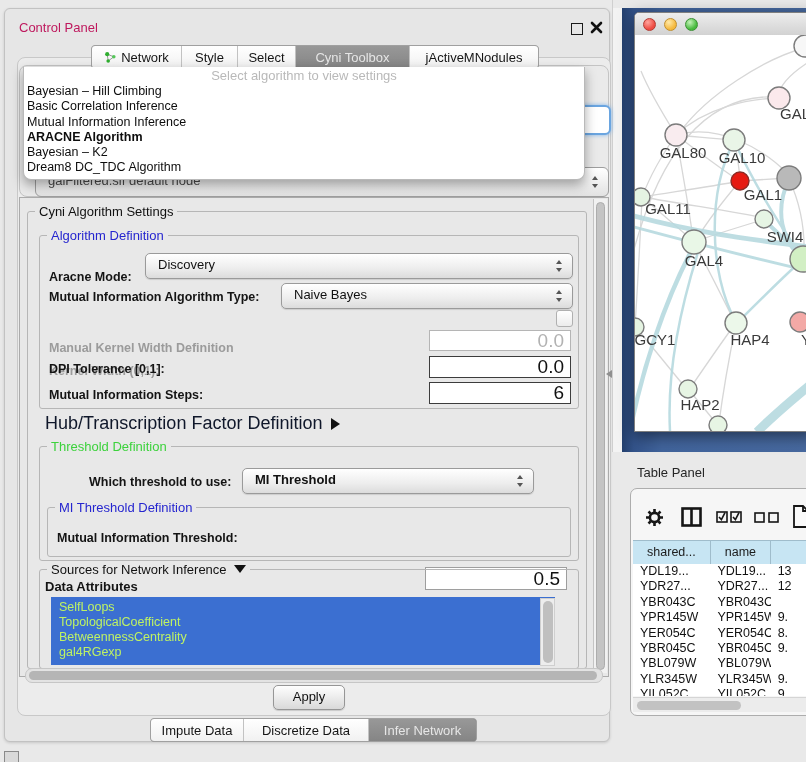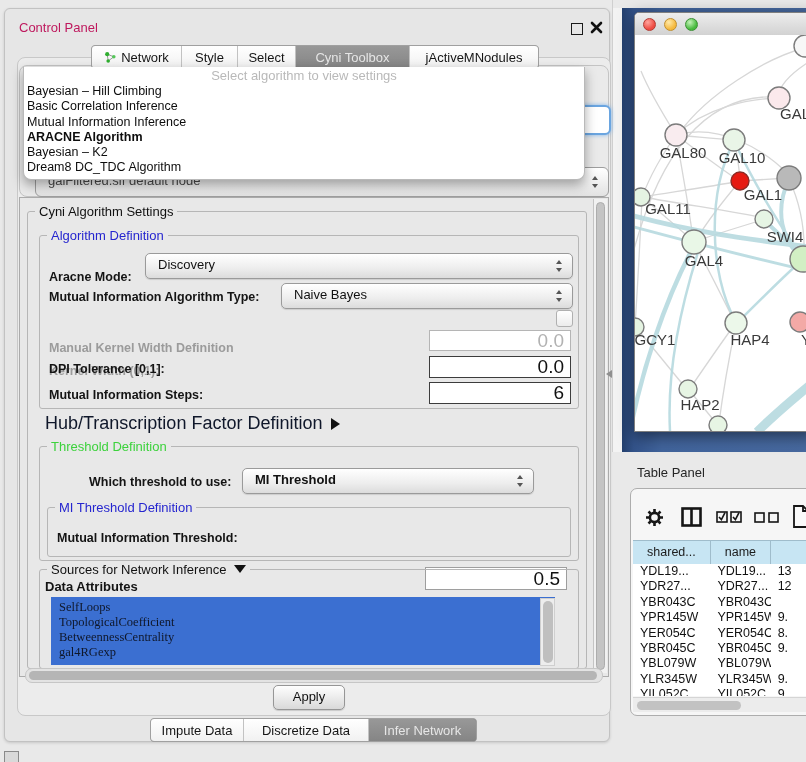--- a/index.html
+++ b/index.html
@@ -72,21 +72,21 @@
   .tfield.dark{border:1.5px solid #3c3c3c;}
   .checkbox{width:15px;height:15px;border:1px solid #b0b0b0;border-radius:3px;
     background:linear-gradient(#ffffff,#ececec);}
 
   .tri-right{display:inline-block;width:0;height:0;border-top:6px solid transparent;
     border-bottom:6px solid transparent;border-left:9px solid #111;margin-left:9px;vertical-align:-1px;}
   .tri-down{display:inline-block;width:0;height:0;border-left:6px solid transparent;
     border-right:6px solid transparent;border-top:8px solid #111;margin-left:7px;vertical-align:1px;}
 
   .attr-list{background:#3b6fd1;}
-  .attr-item{height:15px;line-height:15px;padding-left:8px;font-size:12.5px;color:#0f172a;white-space:nowrap;font-family:Liberation Serif, serif;}
+  .attr-item{height:15px;line-height:15px;padding-left:8px;font-size:12.5px;color:#bef264;white-space:nowrap;}
   .list-scroll{background:#ededed;border:1px solid #cfcfcf;}
   .list-scroll .thumb{position:absolute;left:1.5px;right:1.5px;top:2px;bottom:2px;background:#bfbfbf;border-radius:5px;}
 
   .hscroll{background:#e3e3e3;border:1px solid #c6c6c6;border-radius:7px;}
   .hscroll .thumb{position:absolute;top:2px;bottom:2px;background:#b5b5b5;border-radius:5px;}
 
   .btn{border:1px solid #969696;border-radius:5px;background:linear-gradient(#fefefe,#d9d9d9);
     font-size:13px;text-align:center;line-height:21px;color:#111;box-shadow:0 1px 1px rgba(0,0,0,.15);}
 
   

